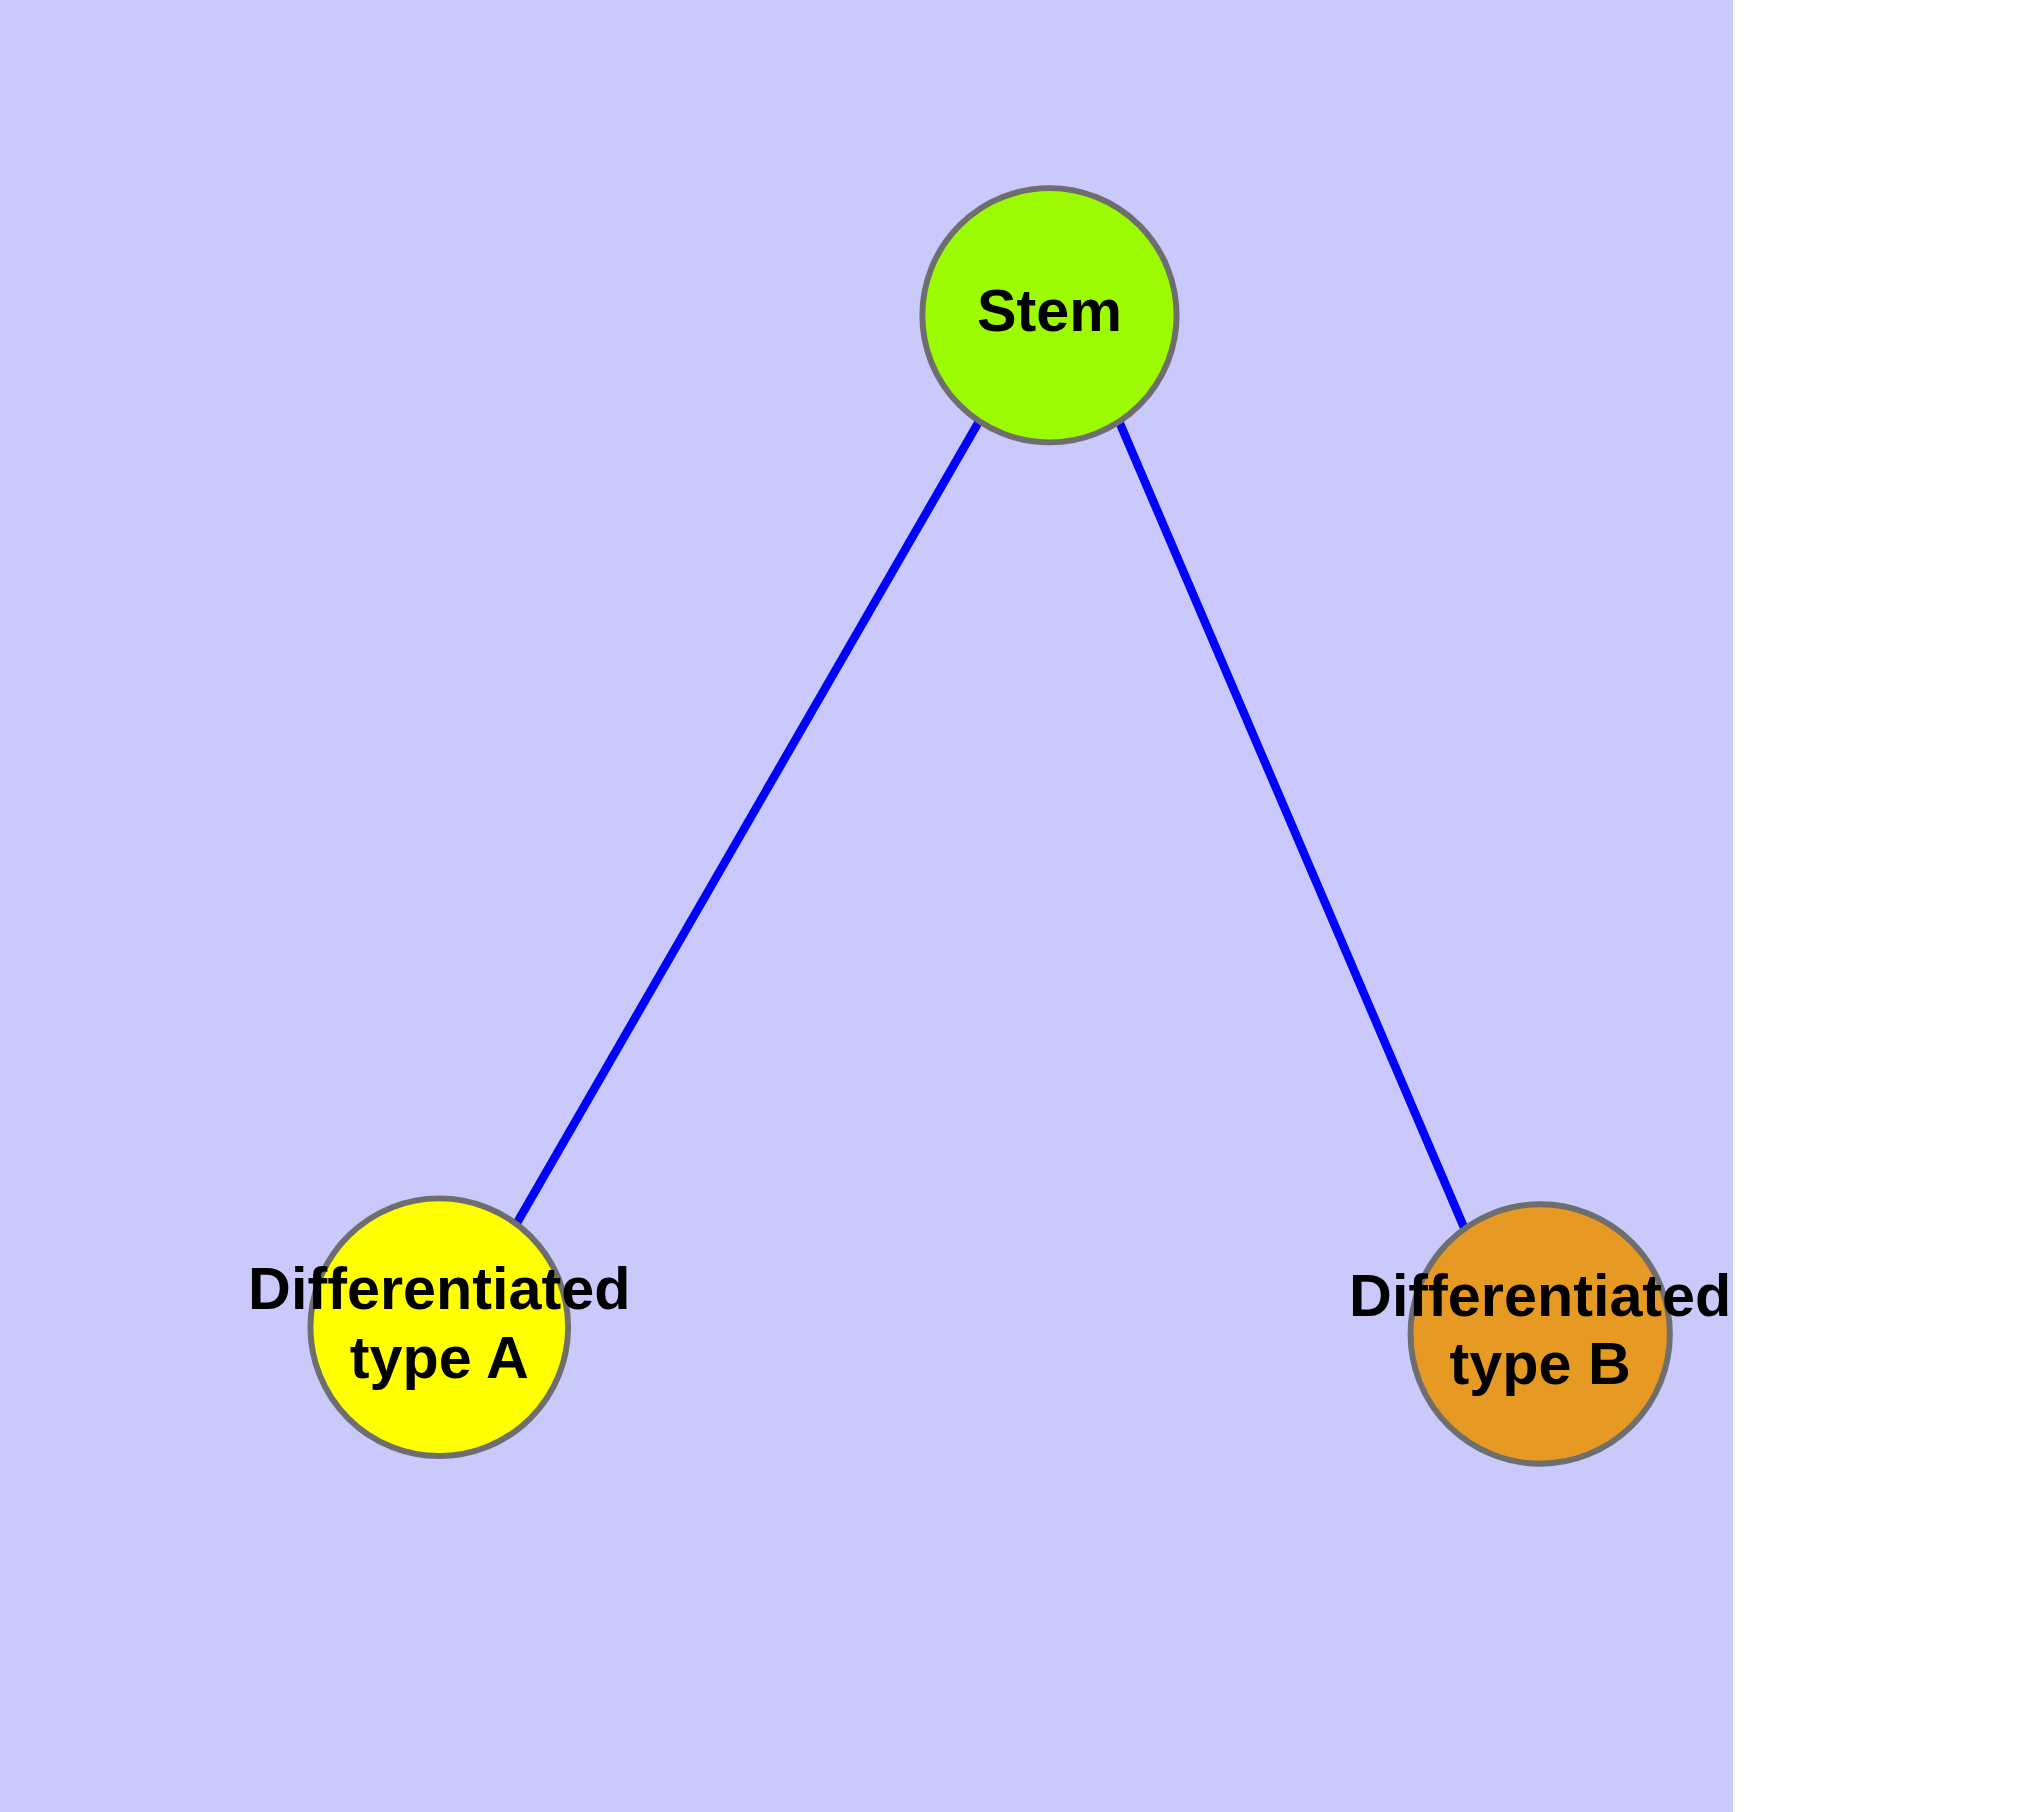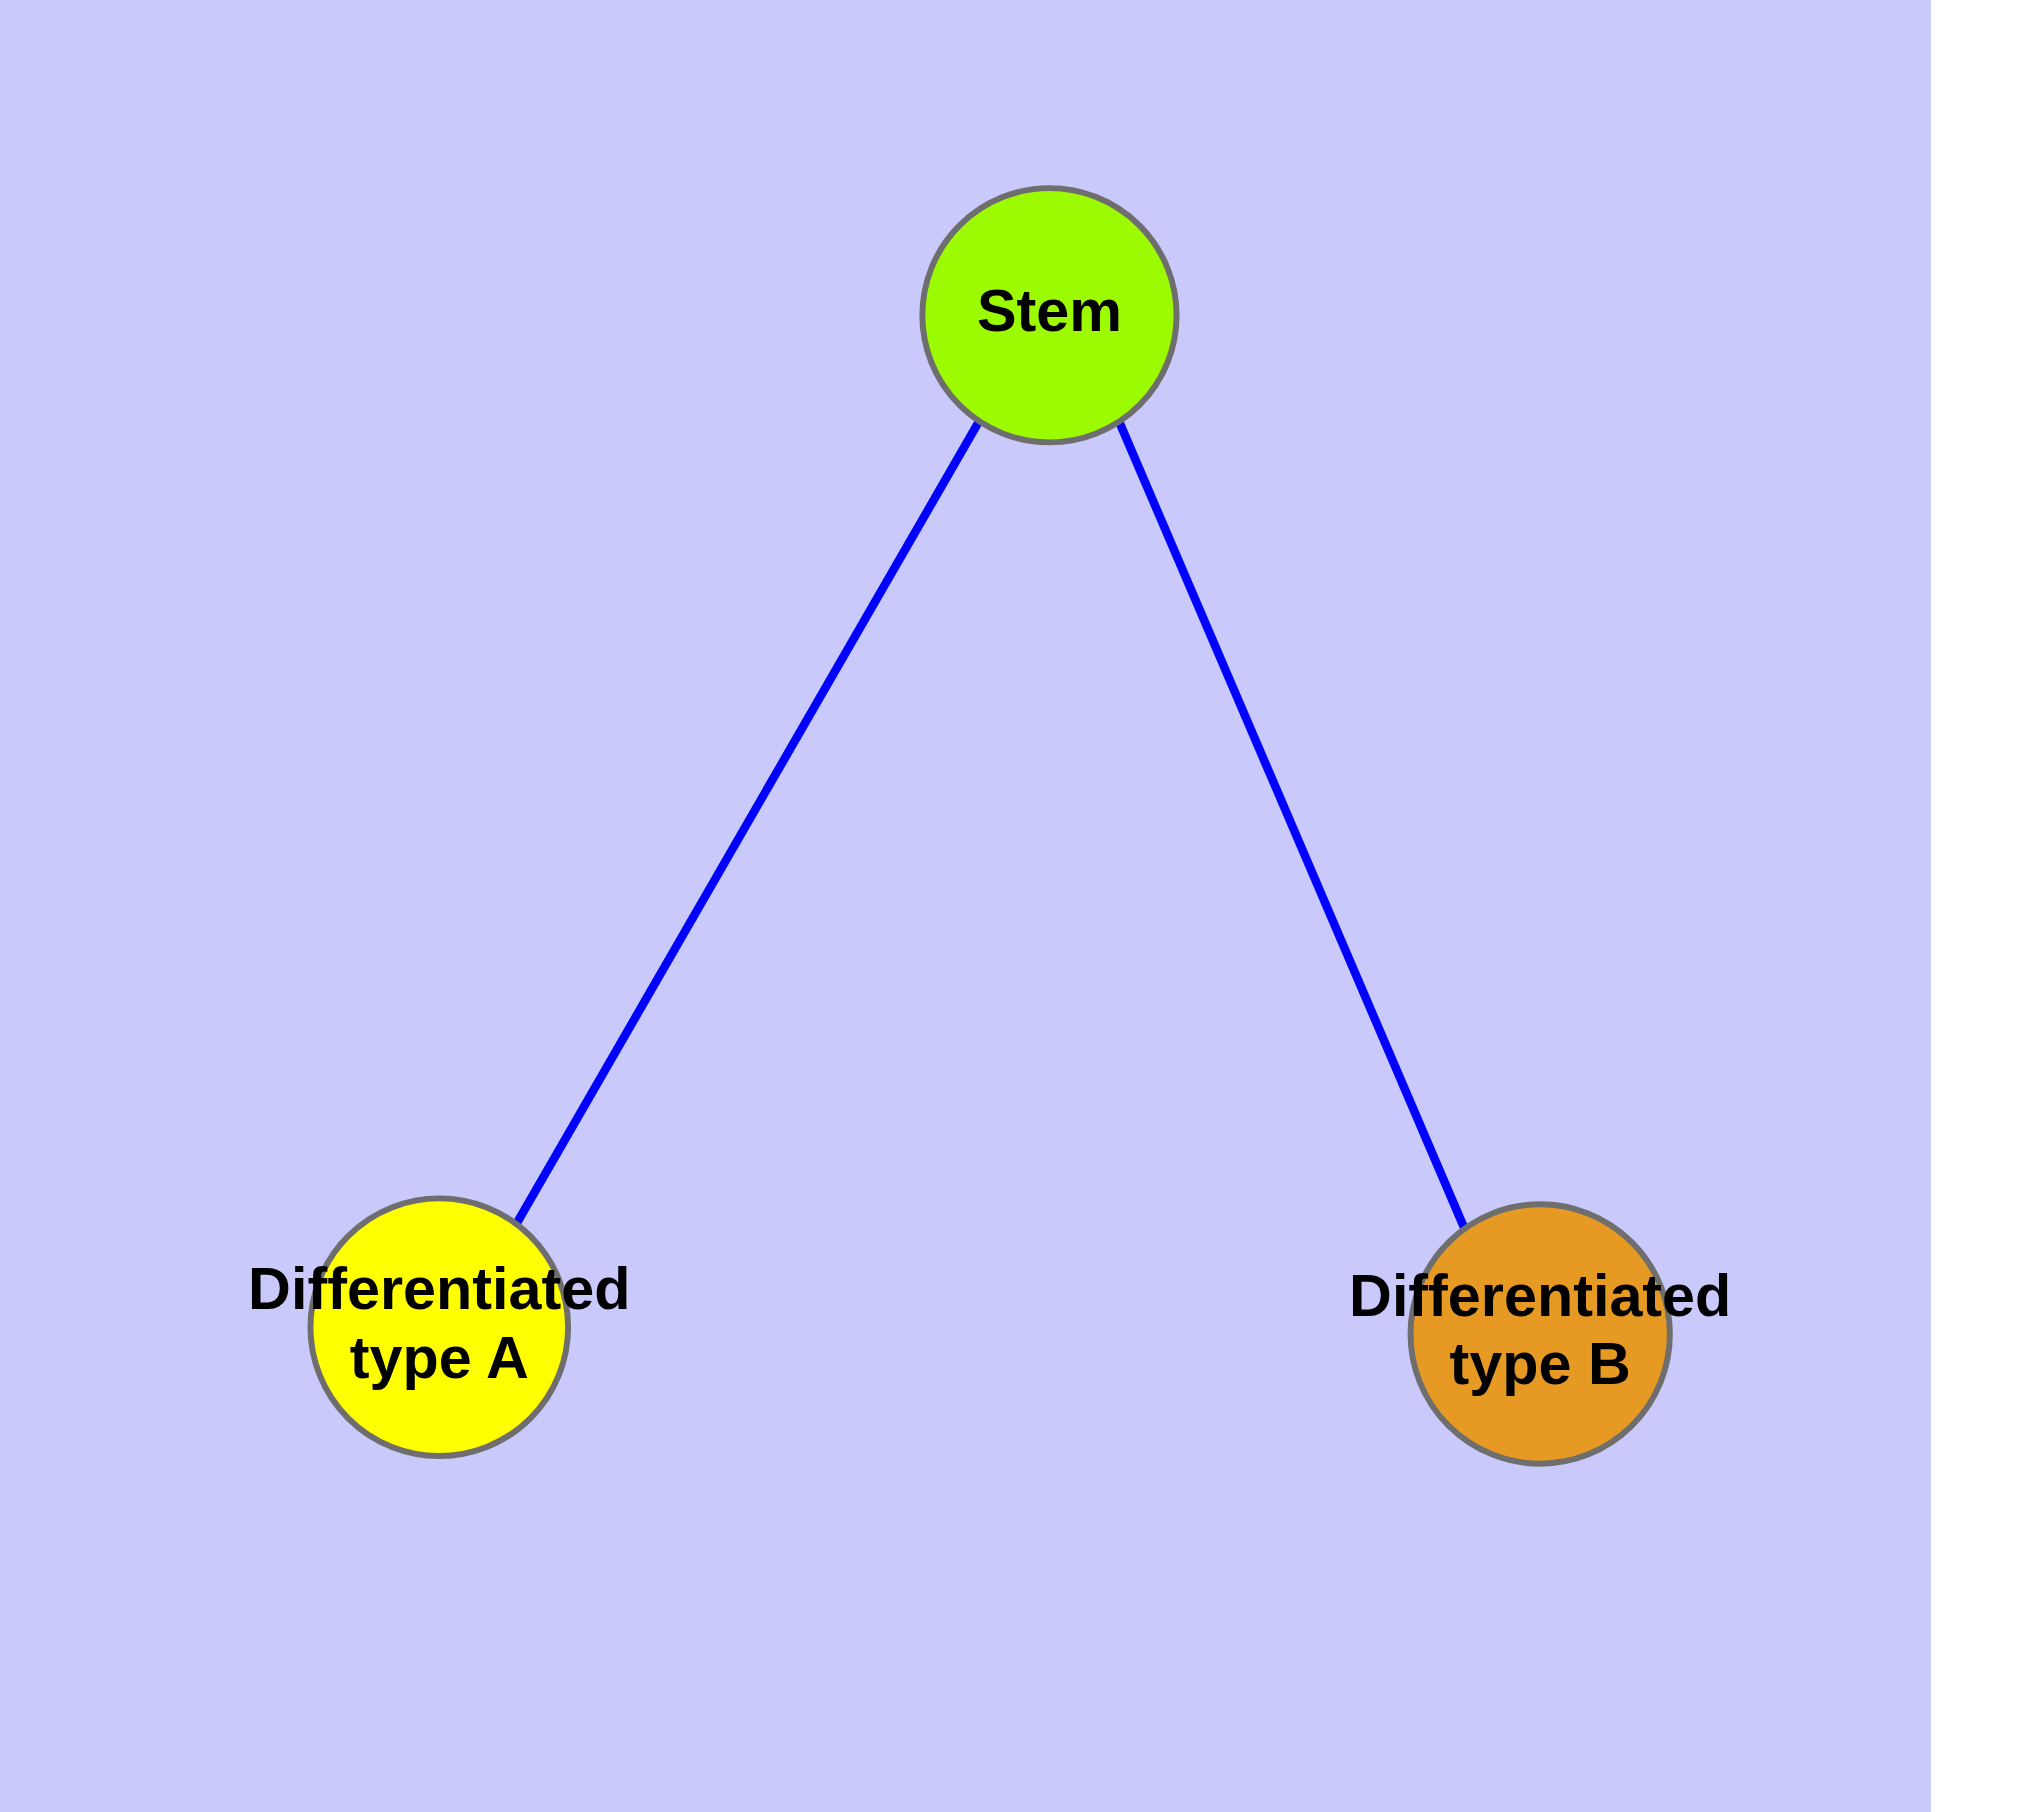--- a/index.html
+++ b/index.html
@@ -43,21 +43,21 @@
     dominant-baseline: middle;
     paint-order: normal;
   }
   .node-label tspan {
     font-family: "Liberation Sans", sans-serif;
   }
 </style>
 </head>
 <body>
 
-<div id="canvas" style="width: 1931px; height: 1812px; background: rgb(201, 201, 251);">
+<div id="canvas" style="width: 1733px; height: 1812px; background: rgb(201, 201, 251);">
   <svg id="graph-svg" viewBox="0 0 2384 2138" xmlns="http://www.w3.org/2000/svg" style="width: 2021px; height: 1812px;">
 
     <g>
       <line class="edge-line" x1="1155" y1="497" x2="609" y2="1444" stroke="#0000ff" stroke-width="10"></line>
       <line class="edge-line" x1="1320" y1="497" x2="1727" y2="1448" stroke="#0000ff" stroke-width="10"></line>
     </g>
 
     <g>
 
       <g>

